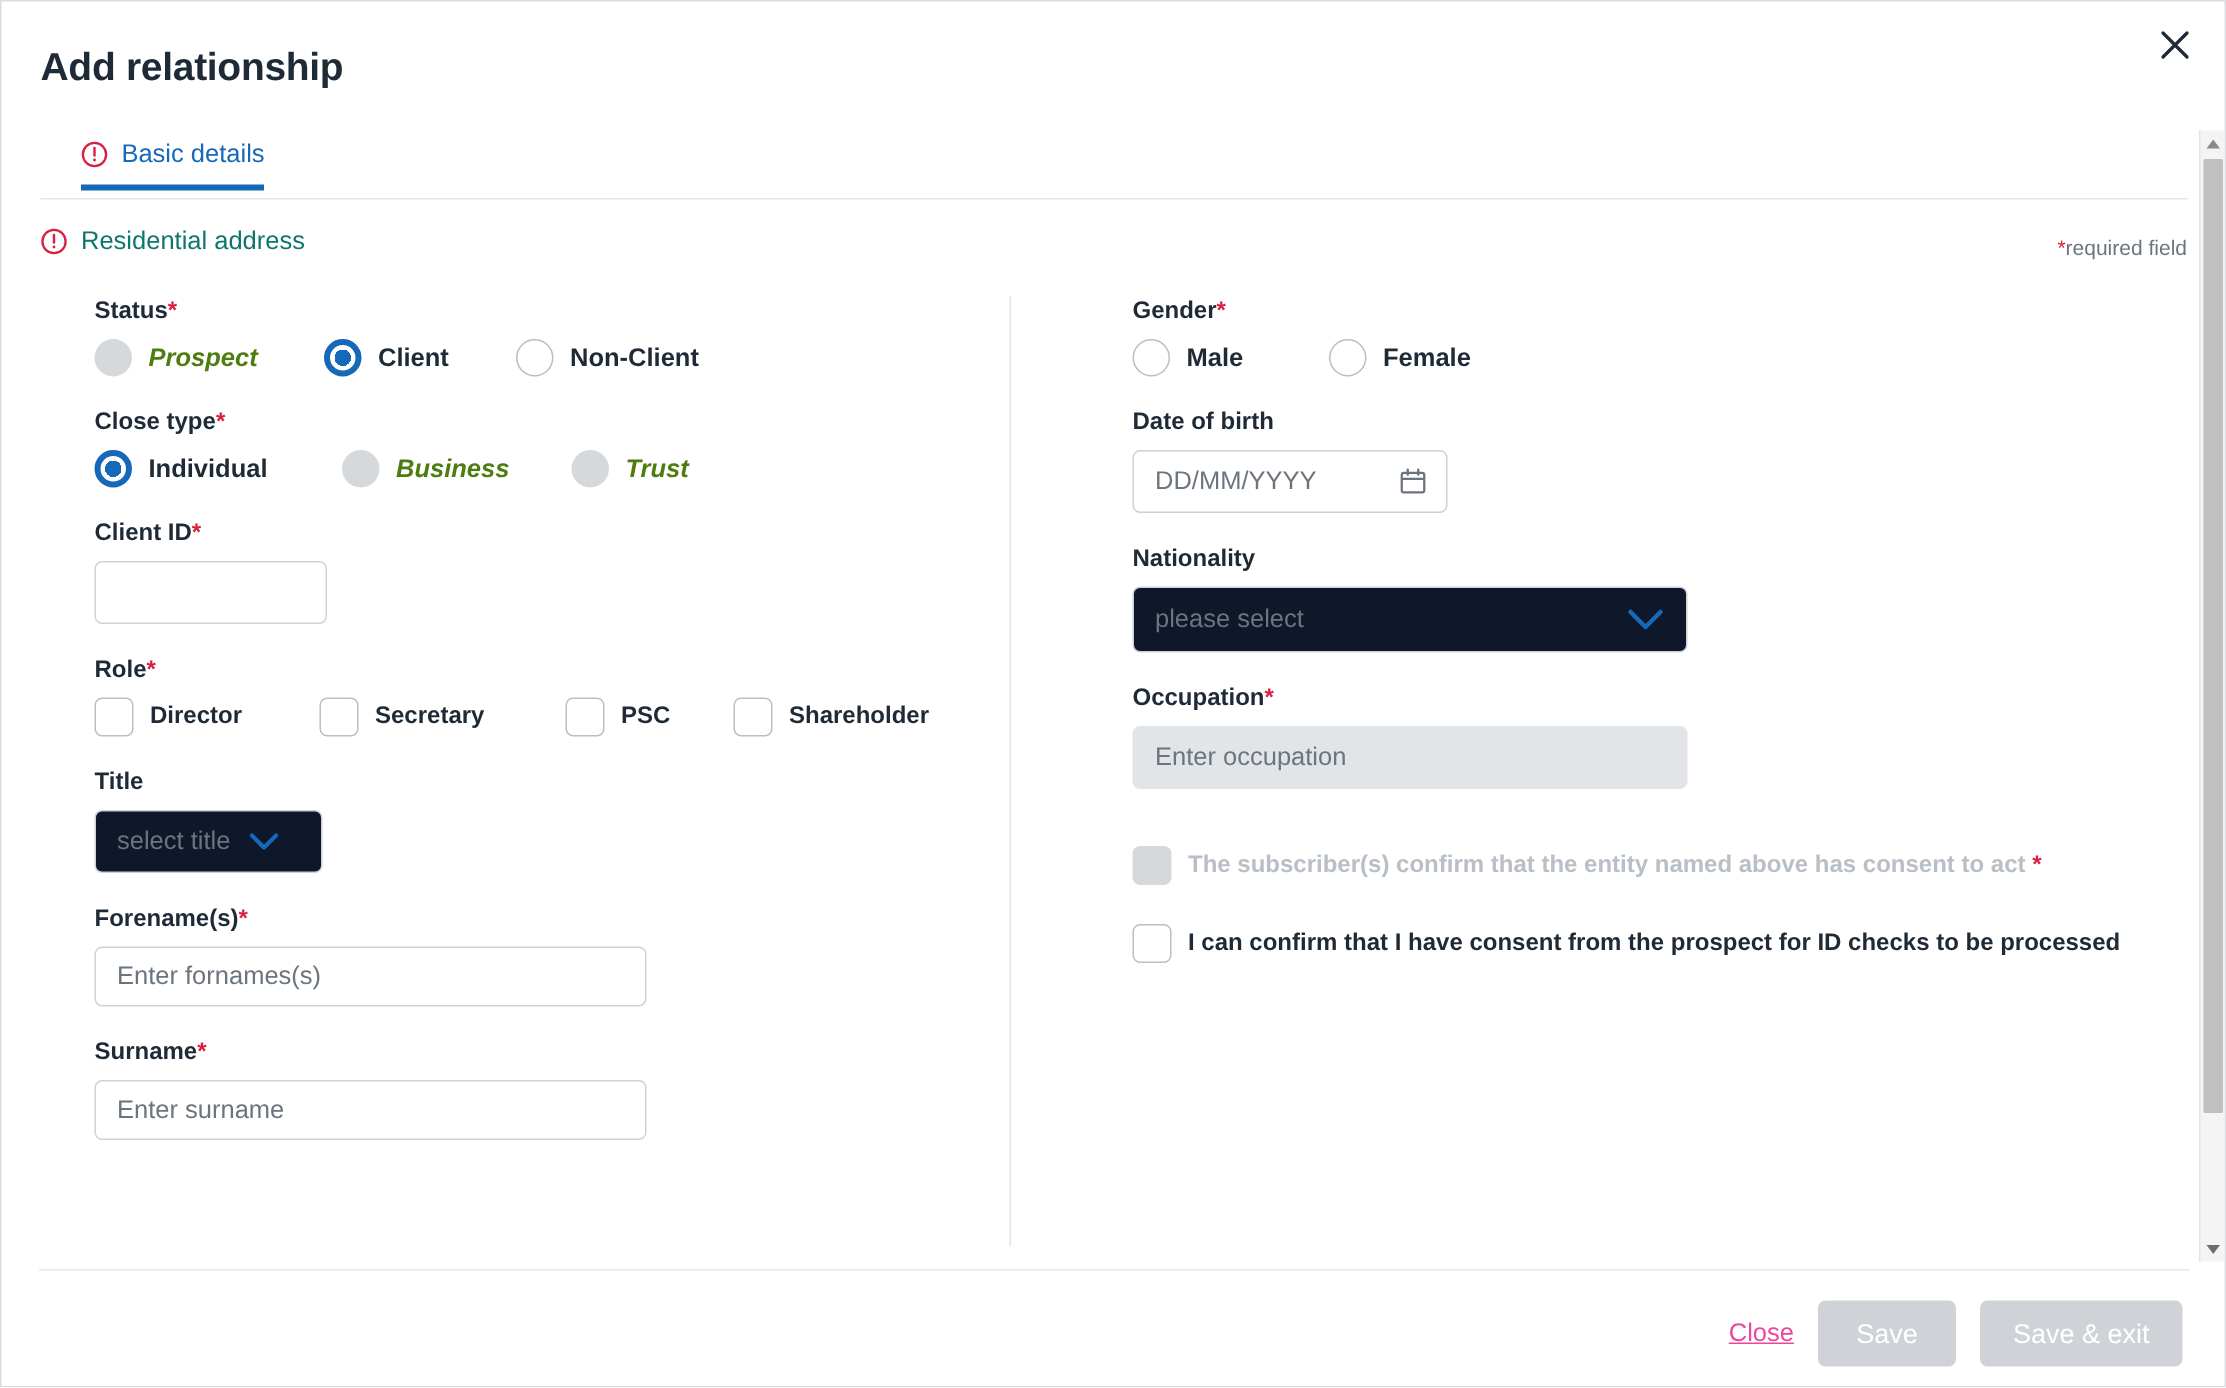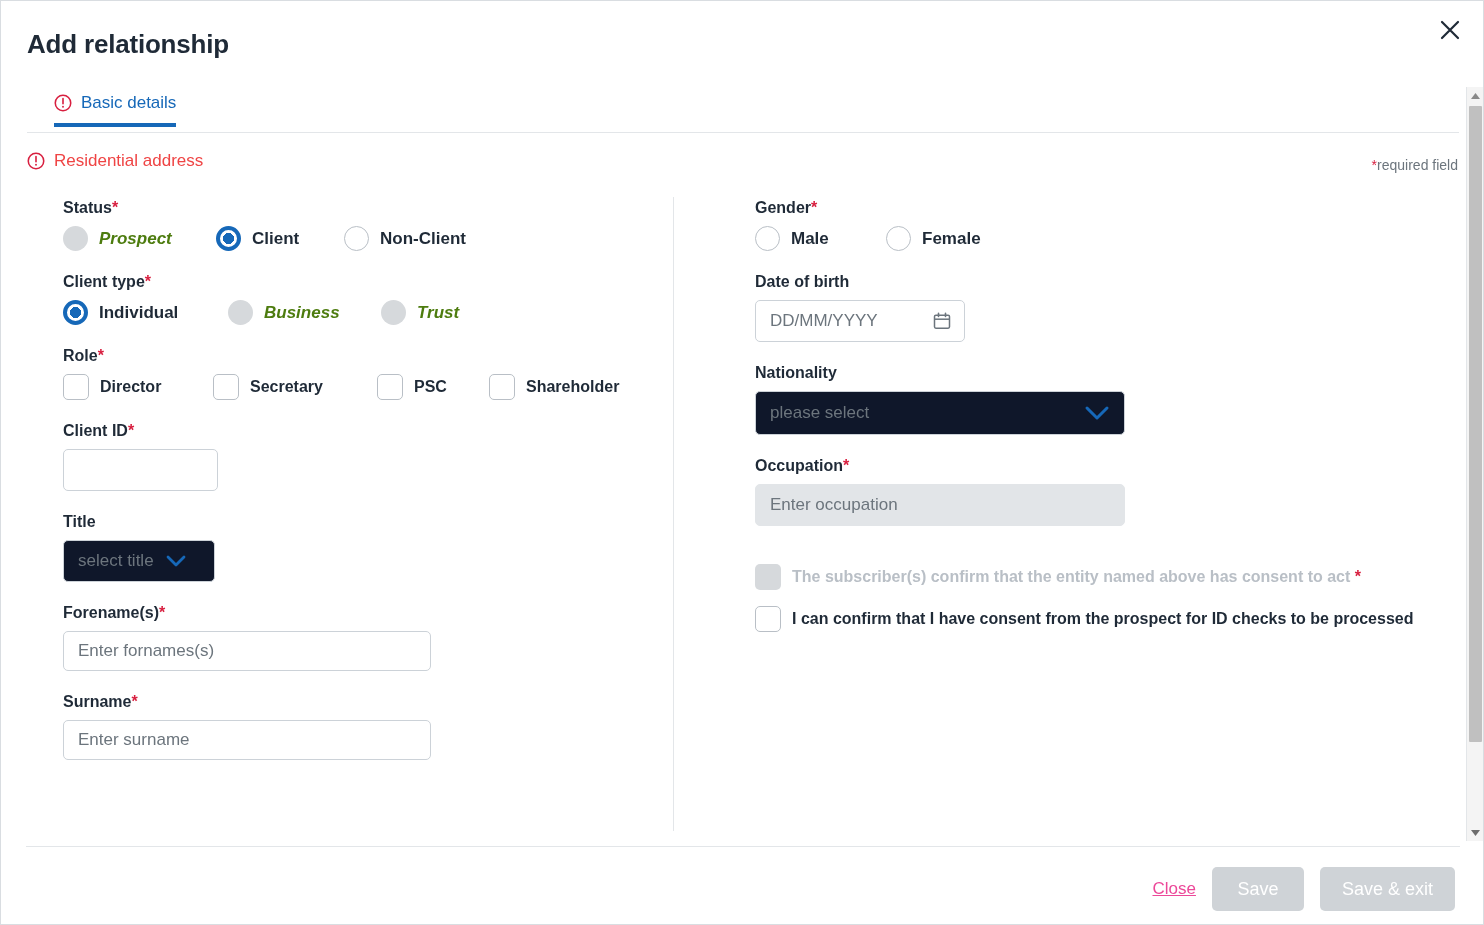--- a/index.html
+++ b/index.html
@@ -39,21 +39,21 @@
     display: flex; align-items: center; gap: 24px; flex-direction: column;
   }
   .tab {
     display: flex; align-items: center; gap: 9px;
     padding-bottom: 14px;
     cursor: pointer;
     position: relative;
   }
   .tab-label { font-size: 17px; }
   .tab.active .tab-label { color: #1668b8; }
-  .tab.inactive .tab-label { color: #ef4444; text-align: right; }
+  .tab.inactive .tab-label { color: #0f766e; text-align: right; }
   .tab.active::after {
     content: ""; position: absolute;
     left: 0; right: 0; bottom: 0; height: 4px;
     background: #1668b8;
   }
   .warn-icon { width: 18px; height: 18px; display: block; }
 
   .tabs-rule {
     position: absolute; left: 26px; top: 131px;
     width: 1432px; height: 1px; background: #e3e6e9;
@@ -242,67 +242,67 @@
         </div>
         <div class="radio-opt">
           <span class="radio"></span>
           <span class="radio-label">Non-Client</span>
         </div>
       </div>
     </div>
 
     <div class="group">
       <div class="field-label">
-        <span>Client type</span><span class="ast">*</span>
+        <span>Close type</span><span class="ast">*</span>
       </div>
       <div class="radio-row">
         <div class="radio-opt" style="width:165px">
           <span class="radio selected"></span>
           <span class="radio-label">Individual</span>
         </div>
         <div class="radio-opt is-disabled" style="width:153px">
           <span class="radio disabled"></span>
           <span class="radio-label">Business</span>
         </div>
         <div class="radio-opt is-disabled">
           <span class="radio disabled"></span>
           <span class="radio-label">Trust</span>
         </div>
       </div>
     </div>
 
     <div class="group">
       <div class="field-label">
+        <span>Client ID</span><span class="ast">*</span>
+      </div>
+      <div class="tinput" style="width:155px;height:42px"></div>
+    </div>
+
+    <div class="group">
+      <div class="field-label">
         <span>Role</span><span class="ast">*</span>
       </div>
       <div class="check-row">
         <div class="check-opt" style="width:150px">
           <span class="cbox"></span>
           <span class="check-label">Director</span>
         </div>
         <div class="check-opt" style="width:164px">
           <span class="cbox"></span>
           <span class="check-label">Secretary</span>
         </div>
         <div class="check-opt" style="width:112px">
           <span class="cbox"></span>
           <span class="check-label">PSC</span>
         </div>
         <div class="check-opt">
           <span class="cbox"></span>
           <span class="check-label">Shareholder</span>
         </div>
       </div>
-    </div>
-
-    <div class="group">
-      <div class="field-label">
-        <span>Client ID</span><span class="ast">*</span>
-      </div>
-      <div class="tinput" style="width:155px;height:42px"></div>
     </div>
 
     <div class="group">
       <div class="field-label">
         <span>Title</span><span class="ast"></span>
       </div>
       <div class="select compact">
         <span>select title</span>
         <svg class="chev" width="20" height="13" viewBox="0 0 20 13">
           <path d="M2 2 L10 10 L18 2" fill="none" stroke="#1668b8" stroke-width="2.8" stroke-linecap="round" stroke-linejoin="round"></path>
@@ -370,21 +370,21 @@
       </div>
     </div>
 
     <div class="group" style="margin-bottom:38px">
       <div class="field-label">
         <span>Occupation</span><span class="ast">*</span>
       </div>
       <div class="tinput disabled" style="width:370px;height:42px">Enter occupation</div>
     </div>
 
-    <div class="group" style="margin-bottom:16px">
+    <div class="group" style="margin-bottom:26px">
       <div class="check-opt is-disabled">
         <span class="cbox disabled"></span>
         <span class="check-label"><span>The subscriber(s) confirm that the entity named above has consent to act</span> <span class="ast">*</span></span>
       </div>
     </div>
 
     <div class="group">
       <div class="check-opt">
         <span class="cbox"></span>
         <span class="check-label">I can confirm that I have consent from the prospect for ID checks to be processed</span>

